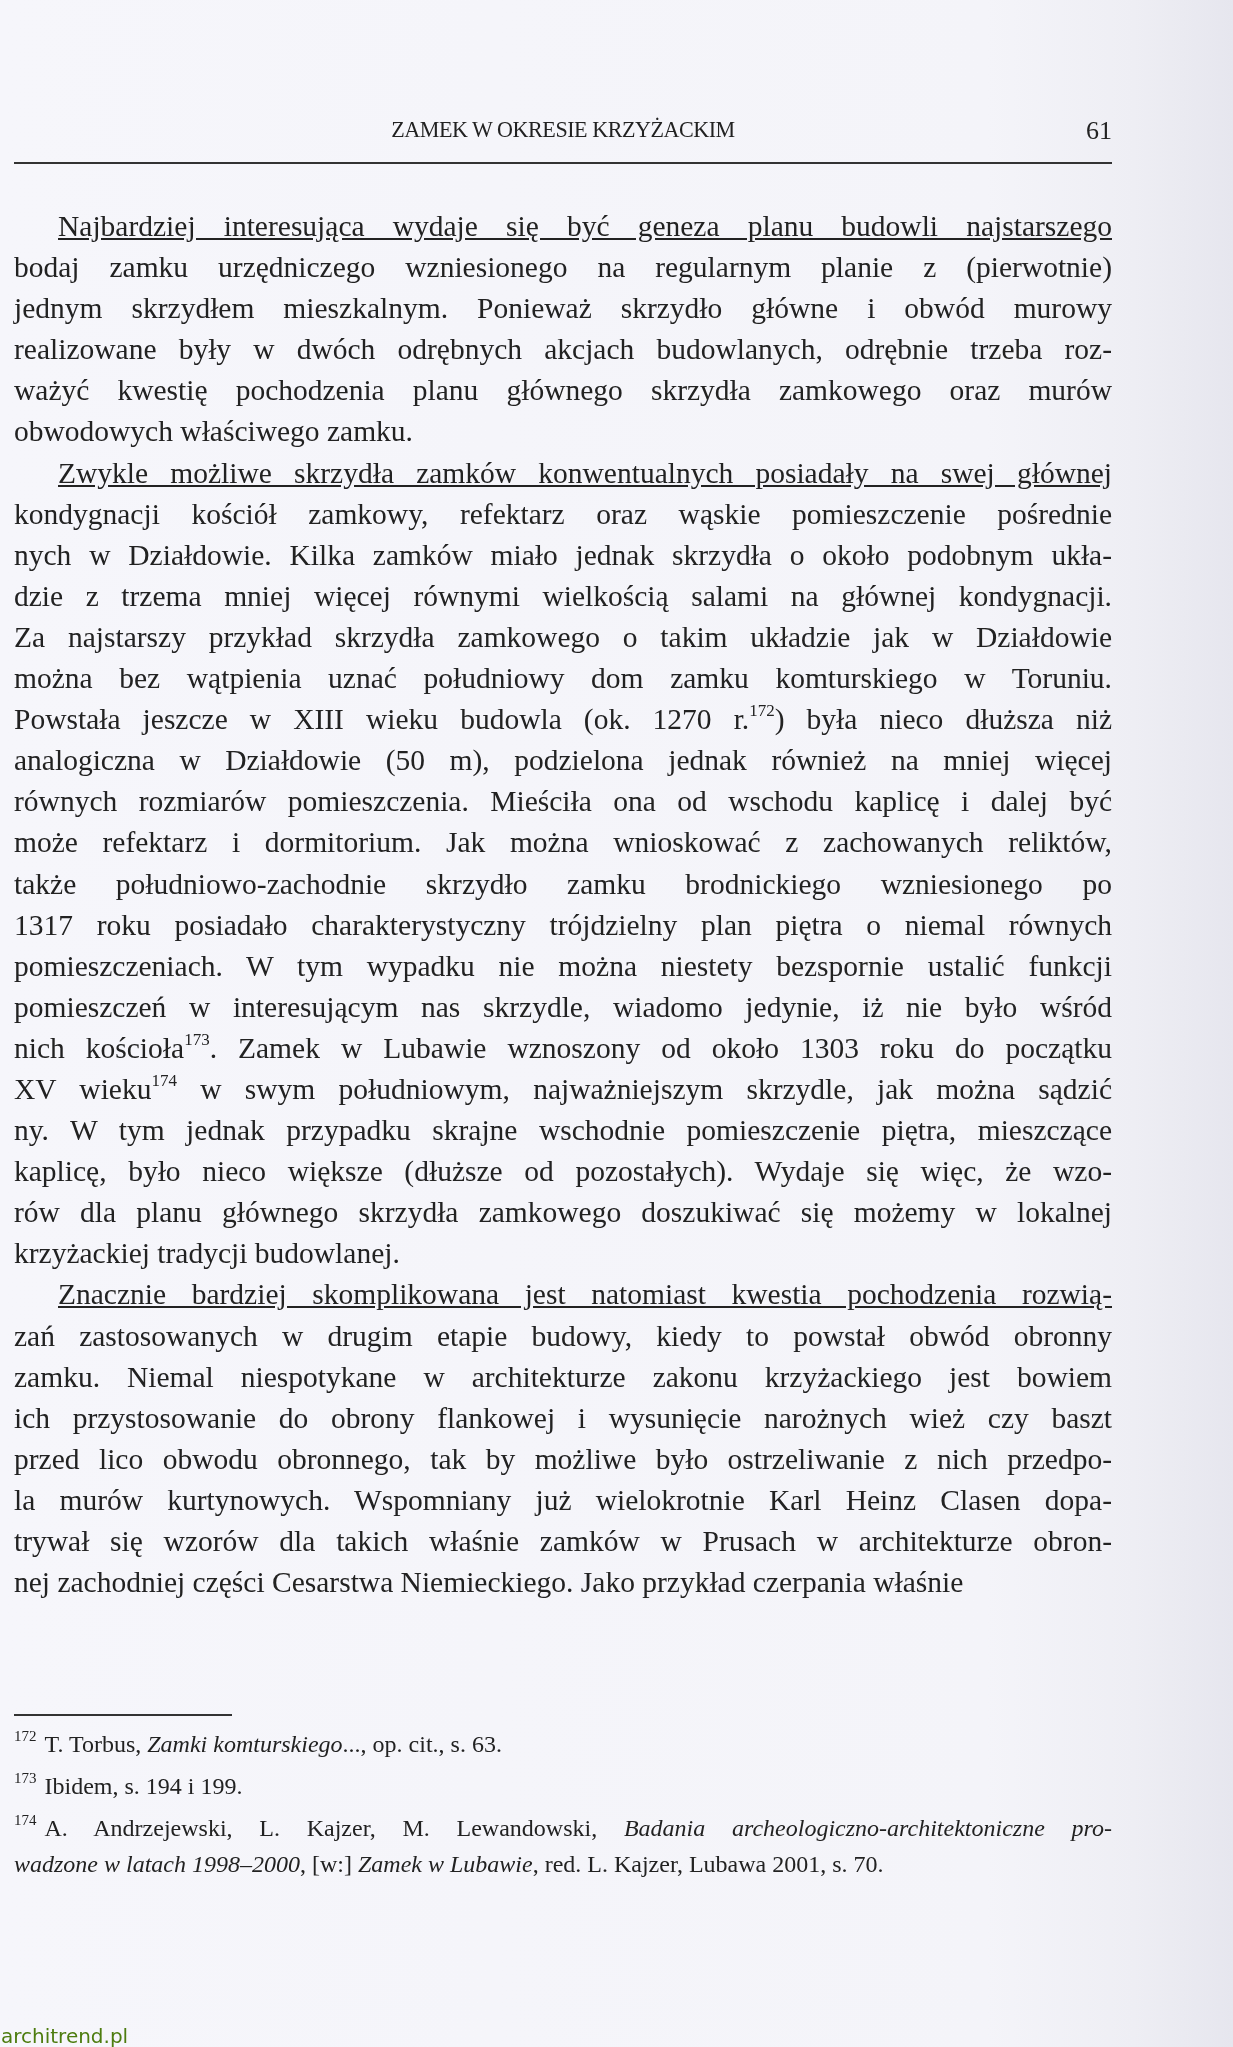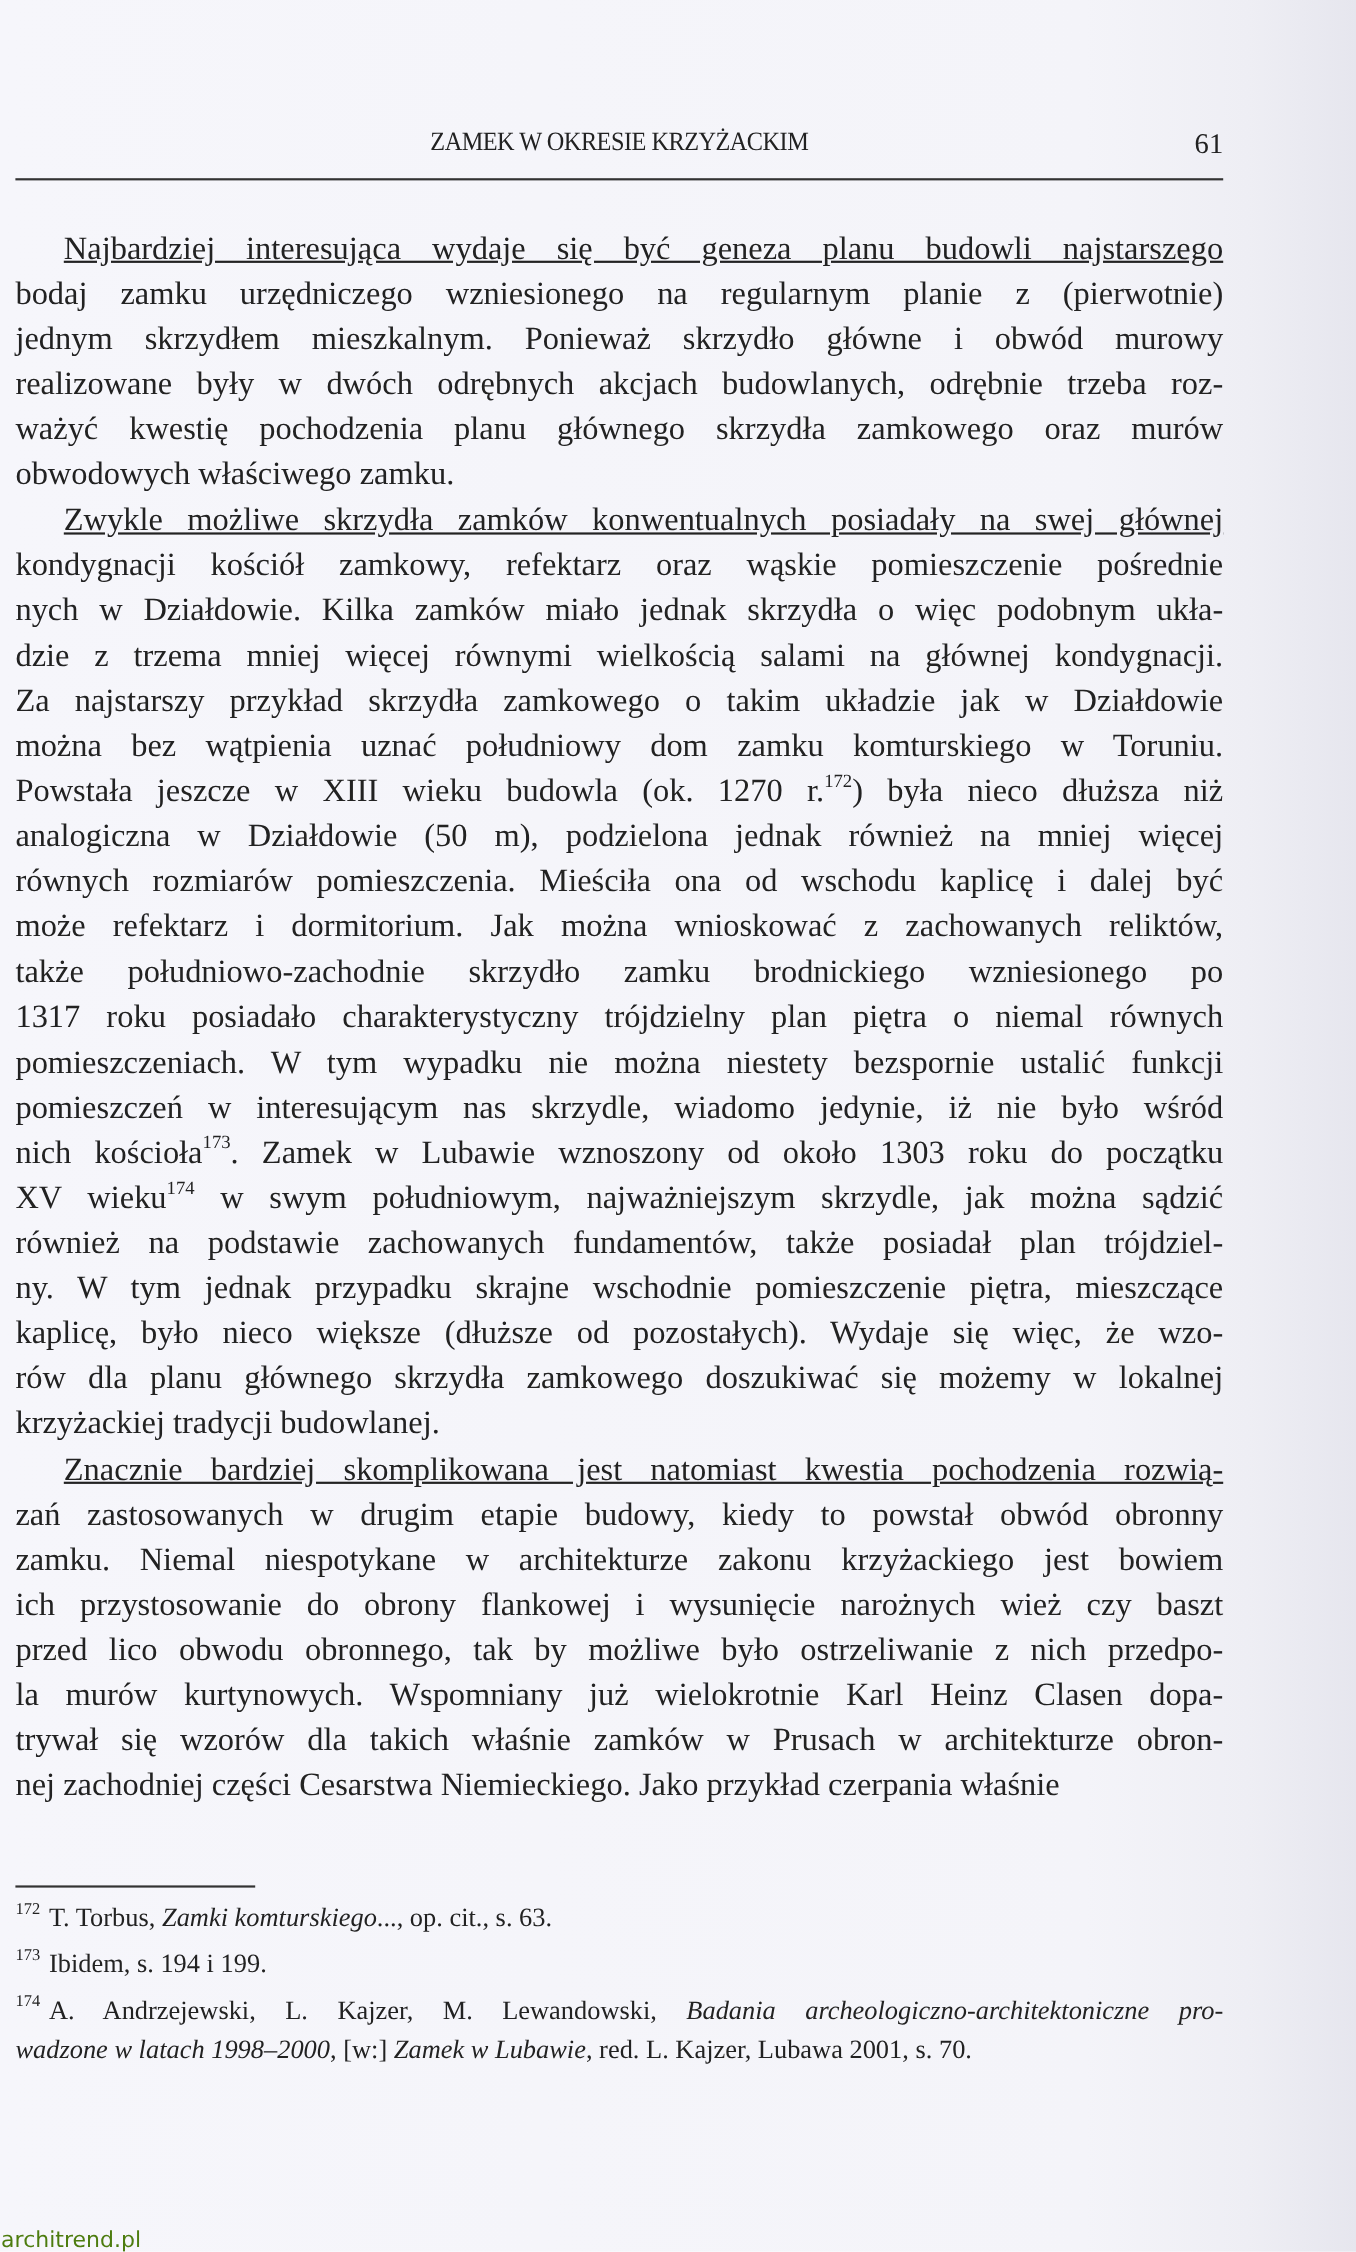--- a/index.html
+++ b/index.html
@@ -65,35 +65,34 @@
       <div class="line indent">Najbardziej interesująca wydaje się być geneza planu budowli najstarszego</div>
       <div class="line">bodaj zamku urzędniczego wzniesionego na regularnym planie z (pierwotnie)</div>
       <div class="line">jednym skrzydłem mieszkalnym. Ponieważ skrzydło główne i obwód murowy</div>
       <div class="line">realizowane były w dwóch odrębnych akcjach budowlanych, odrębnie trzeba roz-</div>
       <div class="line">ważyć kwestię pochodzenia planu głównego skrzydła zamkowego oraz murów</div>
       <div class="line last">obwodowych właściwego zamku.</div>
     </div>
     <div>
       <div class="line indent">Zwykle możliwe skrzydła zamków konwentualnych posiadały na swej głównej</div>
       <div class="line">kondygnacji kościół zamkowy, refektarz oraz wąskie pomieszczenie pośrednie</div>
-      <div class="line">nych w Działdowie. Kilka zamków miało jednak skrzydła o więc podobnym ukła-</div>
+      <div class="line">nych w Działdowie. Kilka zamków miało jednak skrzydła o około podobnym ukła-</div>
       <div class="line">dzie z trzema mniej więcej równymi wielkością salami na głównej kondygnacji.</div>
       <div class="line">Za najstarszy przykład skrzydła zamkowego o takim układzie jak w Działdowie</div>
       <div class="line">można bez wątpienia uznać południowy dom zamku komturskiego w Toruniu.</div>
       <div class="line">Powstała jeszcze w XIII wieku budowla (ok. 1270 r.<sup>172</sup>) była nieco dłuższa niż</div>
       <div class="line">analogiczna w Działdowie (50 m), podzielona jednak również na mniej więcej</div>
       <div class="line">równych rozmiarów pomieszczenia. Mieściła ona od wschodu kaplicę i dalej być</div>
       <div class="line">może refektarz i dormitorium. Jak można wnioskować z zachowanych reliktów,</div>
       <div class="line">także południowo-zachodnie skrzydło zamku brodnickiego wzniesionego po</div>
       <div class="line">1317 roku posiadało charakterystyczny trójdzielny plan piętra o niemal równych</div>
       <div class="line">pomieszczeniach. W tym wypadku nie można niestety bezspornie ustalić funkcji</div>
       <div class="line">pomieszczeń w interesującym nas skrzydle, wiadomo jedynie, iż nie było wśród</div>
       <div class="line">nich kościoła<sup>173</sup>. Zamek w Lubawie wznoszony od około 1303 roku do początku</div>
       <div class="line">XV wieku<sup>174</sup> w swym południowym, najważniejszym skrzydle, jak można sądzić</div>
-      <div class="line">również na podstawie zachowanych fundamentów, także posiadał plan trójdziel-</div>
       <div class="line">ny. W tym jednak przypadku skrajne wschodnie pomieszczenie piętra, mieszczące</div>
       <div class="line">kaplicę, było nieco większe (dłuższe od pozostałych). Wydaje się więc, że wzo-</div>
       <div class="line">rów dla planu głównego skrzydła zamkowego doszukiwać się możemy w lokalnej</div>
       <div class="line last">krzyżackiej tradycji budowlanej.</div>
     </div>
     <div>
       <div class="line indent">Znacznie bardziej skomplikowana jest natomiast kwestia pochodzenia rozwią-</div>
       <div class="line">zań zastosowanych w drugim etapie budowy, kiedy to powstał obwód obronny</div>
       <div class="line">zamku. Niemal niespotykane w architekturze zakonu krzyżackiego jest bowiem</div>
       <div class="line">ich przystosowanie do obrony flankowej i wysunięcie narożnych wież czy baszt</div>

